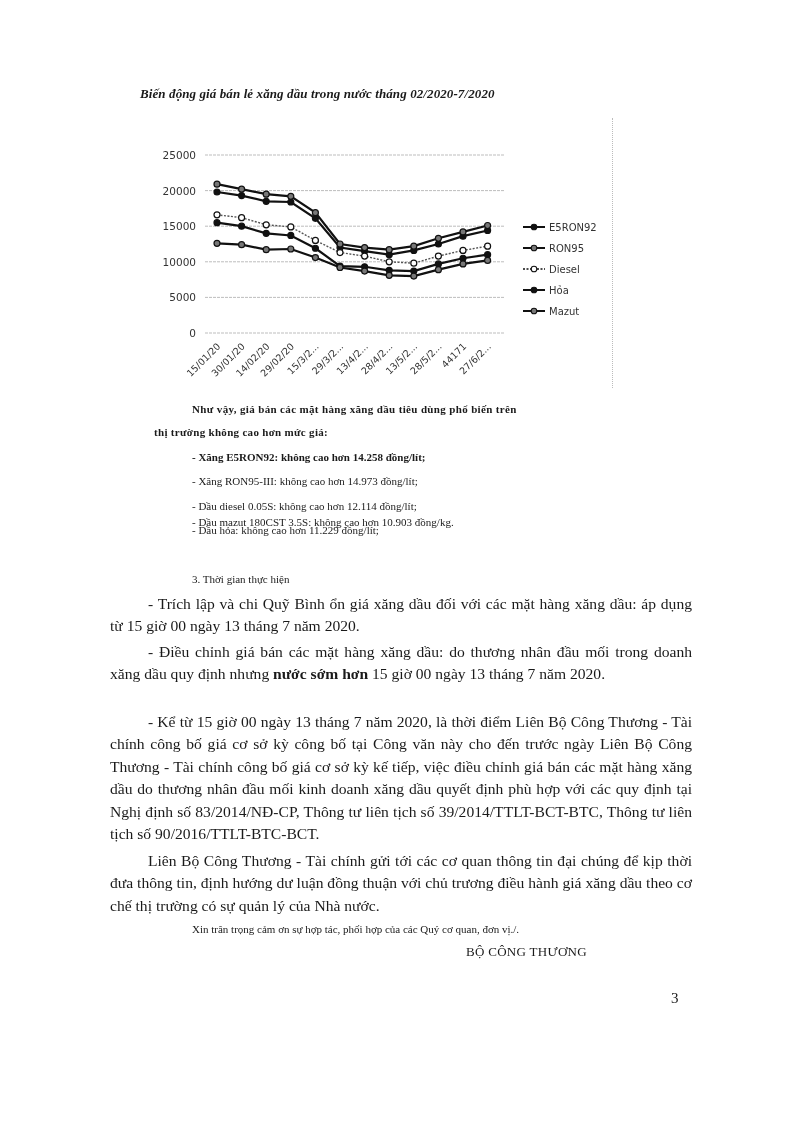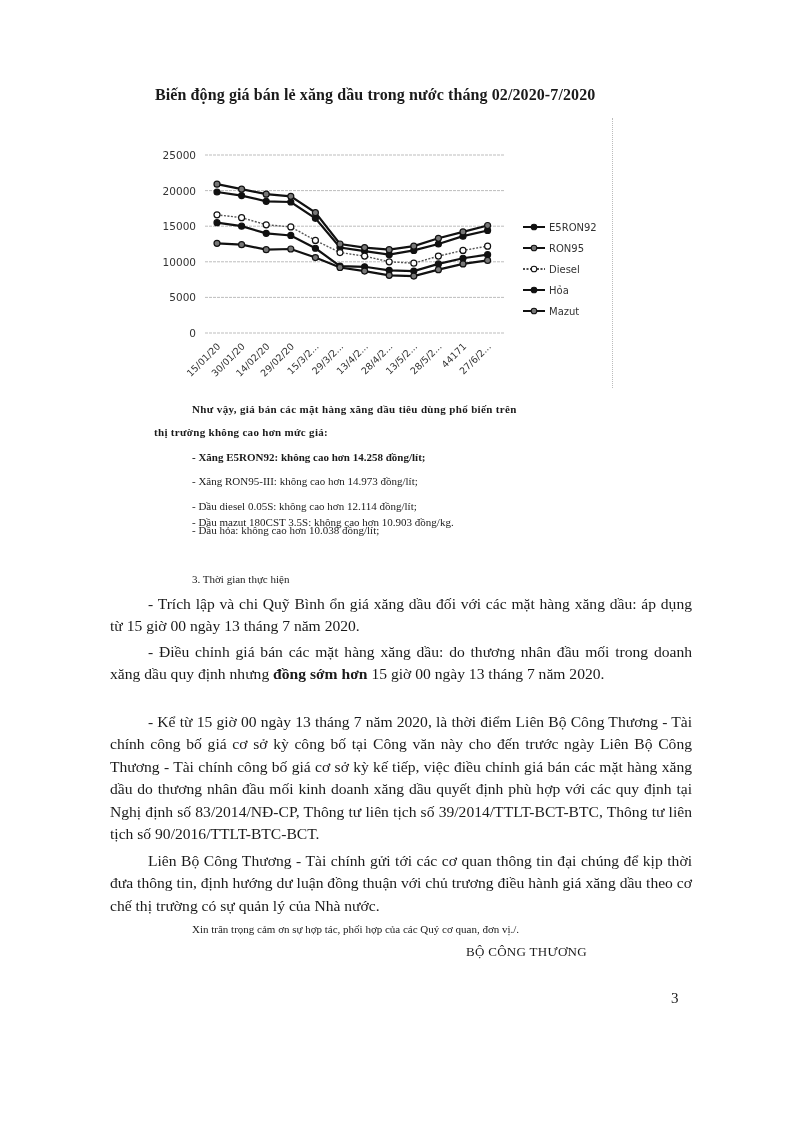--- a/index.html
+++ b/index.html
@@ -1,17 +1,17 @@
 <!DOCTYPE html>
 <html><head>
 <meta charset="utf-8">
 <style>
   html, body { margin: 0; padding: 0; background: #fff; }
   body { width: 799px; height: 1121px; position: relative; overflow: hidden; font-family: "Liberation Serif", serif; color: #1a1a1a; }
-  .chart-title { position: absolute; left: 155px; top: 86px; font-weight: bold; font-size: 16px; letter-spacing: 0.1px; white-space: nowrap; }
+  .chart-title { position: absolute; left: 140px; top: 86px; font-weight: bold; font-size: 13px; letter-spacing: 0.1px; white-space: nowrap; font-style: italic; }
   #chart { position: absolute; left: 140px; top: 130px; }
   .chart-border { position: absolute; left: 612px; top: 118px; height: 270px; border-left: 1px dotted #bbb; }
   .txt { position: absolute; font-size: 11px; line-height: 22px; white-space: nowrap; margin-left: 44px; }
   .bold { font-weight: bold; }
   .indent { padding-left: 38px; }
   .para { position: absolute; left: 110px; width: 582px; font-size: 15.6px; line-height: 22.4px; text-align: justify; }
   .para .first { display: inline-block; width: 38px; }
   .signature { position: absolute; left: 466px; top: 944px; font-weight: normal; font-size: 13px; letter-spacing: 0.3px; }
   .page-num { position: absolute; left: 671px; top: 990px; font-size: 15px; }
 </style>
@@ -158,28 +158,28 @@
       </g>
     </g>
 </svg>
 
 <div class="txt bold indent" style="left:110px; top:398px; width:582px; letter-spacing:0.35px;">Như vậy, giá bán các mặt hàng xăng dầu tiêu dùng phổ biến trên</div>
 <div class="txt bold" style="left:110px; top:421px; letter-spacing:0.3px;">thị trường không cao hơn mức giá:</div>
 
 <div class="txt" style="left:148px; top:446px;font-weight:bold;">- Xăng E5RON92: không cao hơn 14.258 đồng/lít;</div>
 <div class="txt" style="left:148px; top:470px;">- Xăng RON95-III: không cao hơn 14.973 đồng/lít;</div>
 <div class="txt" style="left:148px; top:495px;">- Dầu diesel 0.05S: không cao hơn 12.114 đồng/lít;</div>
-<div class="txt" style="left:148px; top:519px;">- Dầu hỏa: không cao hơn 10.038 đồng/lít;</div>
+<div class="txt" style="left:148px; top:519px;">- Dầu hỏa: không cao hơn 11.229 đồng/lít;</div>
 <div class="txt" style="left:148px; top:511px;">- Dầu mazut 180CST 3.5S: không cao hơn 10.903 đồng/kg.</div>
 
 <div class="txt" style="left:148px; top:568px;">3. Thời gian thực hiện</div>
 
 <div class="para" style="top:593px;"><span class="first"></span><span>- Trích lập và chi Quỹ Bình ổn giá xăng dầu đối với các mặt hàng xăng dầu: áp dụng từ 15 giờ 00 ngày 13 tháng 7 năm 2020.</span></div>
 
-<div class="para" style="top:641px;"><span class="first"></span><span>- Điều chỉnh giá bán các mặt hàng xăng dầu: do thương nhân đầu mối trong doanh xăng dầu quy định nhưng </span><b>đồng sớm hơn</b><span> 15 giờ 00 ngày 13 tháng 7 năm 2020.</span></div>
+<div class="para" style="top:641px;"><span class="first"></span><span>- Điều chỉnh giá bán các mặt hàng xăng dầu: do thương nhân đầu mối trong doanh xăng dầu quy định nhưng </span><b>nước sớm hơn</b><span> 15 giờ 00 ngày 13 tháng 7 năm 2020.</span></div>
 
 <div class="para" style="top:711px;"><span class="first"></span><span>- Kể từ 15 giờ 00 ngày 13 tháng 7 năm 2020, là thời điểm Liên Bộ Công Thương - Tài chính công bố giá cơ sở kỳ công bố tại Công văn này cho đến trước ngày Liên Bộ Công Thương - Tài chính công bố giá cơ sở kỳ kế tiếp, việc điều chỉnh giá bán các mặt hàng xăng dầu do thương nhân đầu mối kinh doanh xăng dầu quyết định phù hợp với các quy định tại Nghị định số 83/2014/NĐ-CP, Thông tư liên tịch số 39/2014/TTLT-BCT-BTC, Thông tư liên tịch số 90/2016/TTLT-BTC-BCT.</span></div>
 
 <div class="para" style="top:850px;"><span class="first"></span><span>Liên Bộ Công Thương - Tài chính gửi tới các cơ quan thông tin đại chúng để kịp thời đưa thông tin, định hướng dư luận đồng thuận với chủ trương điều hành giá xăng dầu theo cơ chế thị trường có sự quản lý của Nhà nước.</span></div>
 
 <div class="txt" style="left:148px; top:918px;">Xin trân trọng cảm ơn sự hợp tác, phối hợp của các Quý cơ quan, đơn vị./.</div>
 
 <div class="signature">BỘ CÔNG THƯƠNG</div>
 <div class="page-num">3</div>
 

